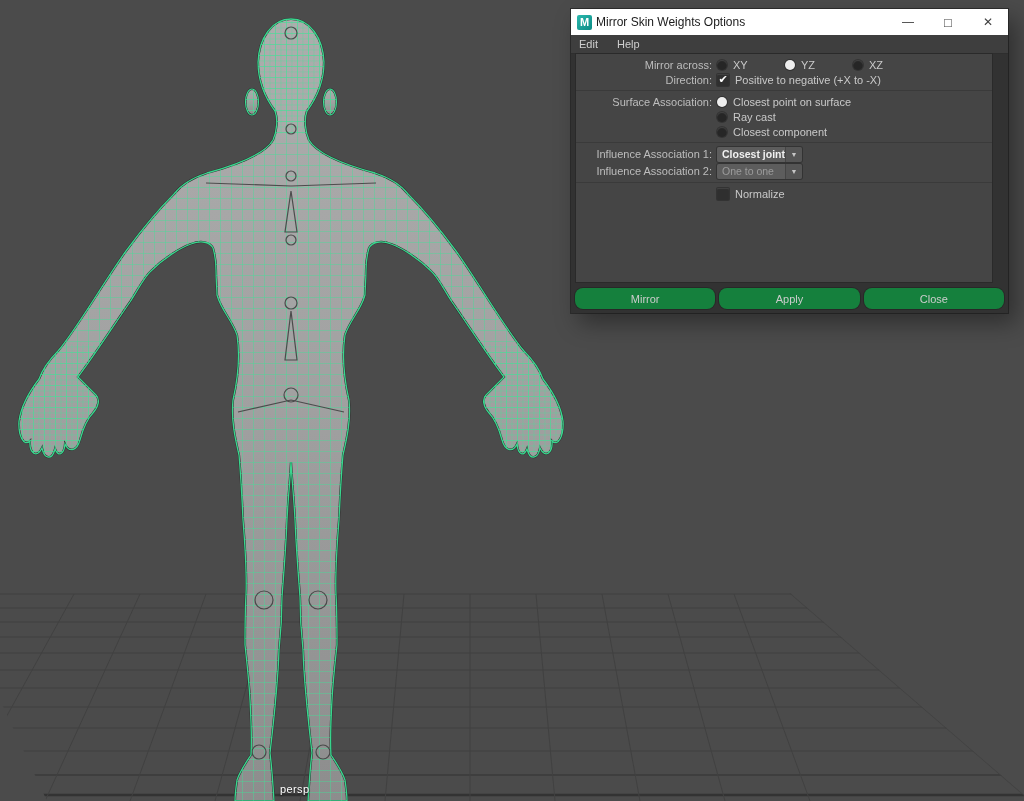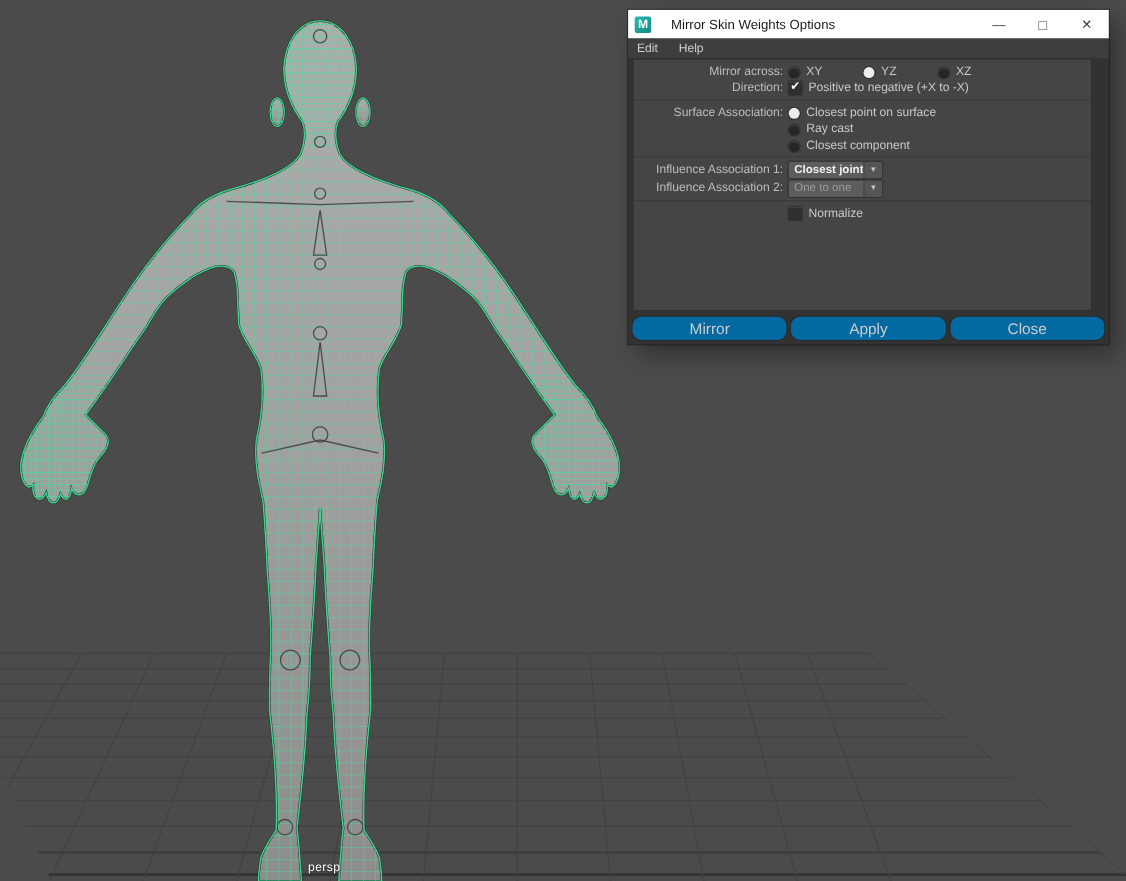--- a/index.html
+++ b/index.html
@@ -12,57 +12,57 @@
   .viewport svg{display:block;width:1024px;height:801px;}
   .camera-label{position:absolute;left:280px;top:783px;color:#ffffff;font-size:11px;
                 font-weight:normal;letter-spacing:.4px;text-shadow:0 1px 2px rgba(0,0,0,.6);}
 
   
   .dialog{position:absolute;left:571px;top:9px;width:437px;height:304px;background:#323232;
           box-shadow:0 0 0 1px rgba(20,20,20,.55), 8px 10px 22px rgba(0,0,0,.38);}
   .titlebar{height:26px;background:#ffffff;display:flex;align-items:center;padding-left:6px;}
   .maya-icon{width:15px;height:15px;border-radius:2px;background:linear-gradient(135deg,#2cb9ae,#0b8c85);
              color:#fff;font-size:11px;font-weight:bold;display:flex;align-items:center;justify-content:center;flex:none;}
-  .win-title{margin-left:18px;font-size:12px;color:#1b1b1b;white-space:nowrap;}
+  .win-title{margin-left:4px;font-size:12px;color:#1b1b1b;white-space:nowrap;}
   .win-controls{margin-left:auto;display:flex;height:26px;}
   .win-btn{width:40px;height:26px;display:flex;align-items:center;justify-content:center;
            color:#404040;font-size:12px;line-height:1;}
   .win-btn.max{font-size:13px;}
   .menubar{height:18px;background:#3e3e3e;display:flex;align-items:center;padding-left:8px;gap:19px;
            border-bottom:1px solid #2e2e2e;}
   .menu-item{color:#cfcfcf;font-size:11px;}
 
   .panel{position:absolute;left:4px;right:15px;top:44px;height:230px;background:#454545;
          border:1px solid #2a2a2a;box-sizing:border-box;padding-top:3px;}
   .row{display:flex;align-items:center;height:15px;}
   .row.tall{height:16px;margin-bottom:1px;}
   .row-label{width:136px;flex:none;text-align:right;color:#bdbdbd;font-size:11px;white-space:nowrap;}
   .ctrl{margin-left:5px;display:flex;align-items:center;}
   .sep{border-top:1px solid #3a3a3a;margin:3px 0 3px 0;}
 
-  .choice{display:inline-flex;align-items:flex-end;width:68px;}
+  .choice{display:inline-flex;align-items:center;width:68px;}
   .radio{width:10px;height:10px;border-radius:50%;background:#262626;flex:none;
          box-shadow:inset 0 1px 1px rgba(255,255,255,.14), 0 0 0 1px rgba(0,0,0,.25);}
   .choice[data-selected="true"] .radio{background:#ededed;box-shadow:0 0 0 1px rgba(0,0,0,.3);}
   .choice-label{margin-left:6px;color:#c9c9c9;font-size:11px;white-space:nowrap;}
 
   .checkbox{width:12px;height:12px;background:#2f2f2f;border-radius:1px;flex:none;position:relative;
             box-shadow:inset 0 1px 1px rgba(255,255,255,.10), 0 0 0 1px rgba(0,0,0,.25);
             display:flex;align-items:center;justify-content:center;}
   .checkbox .check{color:#ffffff;font-size:11px;line-height:1;margin-top:-1px;}
 
   .dropdown{display:flex;height:15px;border-radius:2px;overflow:hidden;box-shadow:0 0 0 1px rgba(0,0,0,.25);text-align:right;}
   .dd-text{width:58px;background:#5d5d5d;color:#f1f1f1;font-weight:bold;font-size:10.5px;
            padding:0 5px;display:flex;align-items:center;white-space:nowrap;}
   .dd-arrow{width:16px;background:#555555;border-left:1px solid #454545;color:#c6c6c6;font-size:7px;
             display:flex;align-items:center;justify-content:center;}
   .dropdown[data-enabled="false"] .dd-text{color:#9b9b9b;font-weight:normal;}
 
   .buttons-row{position:absolute;left:4px;right:4px;bottom:4px;height:21px;display:flex;gap:4px;}
-  .btn{flex:1;background:#0369a1;color:#cccccc;font-size:14px;display:flex;align-items:center;
+  .btn{flex:1;background:#15803d;color:#cccccc;font-size:11px;display:flex;align-items:center;
        justify-content:center;border-radius:8px;box-shadow:0 0 0 1px rgba(0,0,0,.2);}
 </style>
 </head>
 <body>
 
 <div class="stage">
 
   <div class="viewport">
     <svg viewBox="0 0 1024 801">
       <defs>

